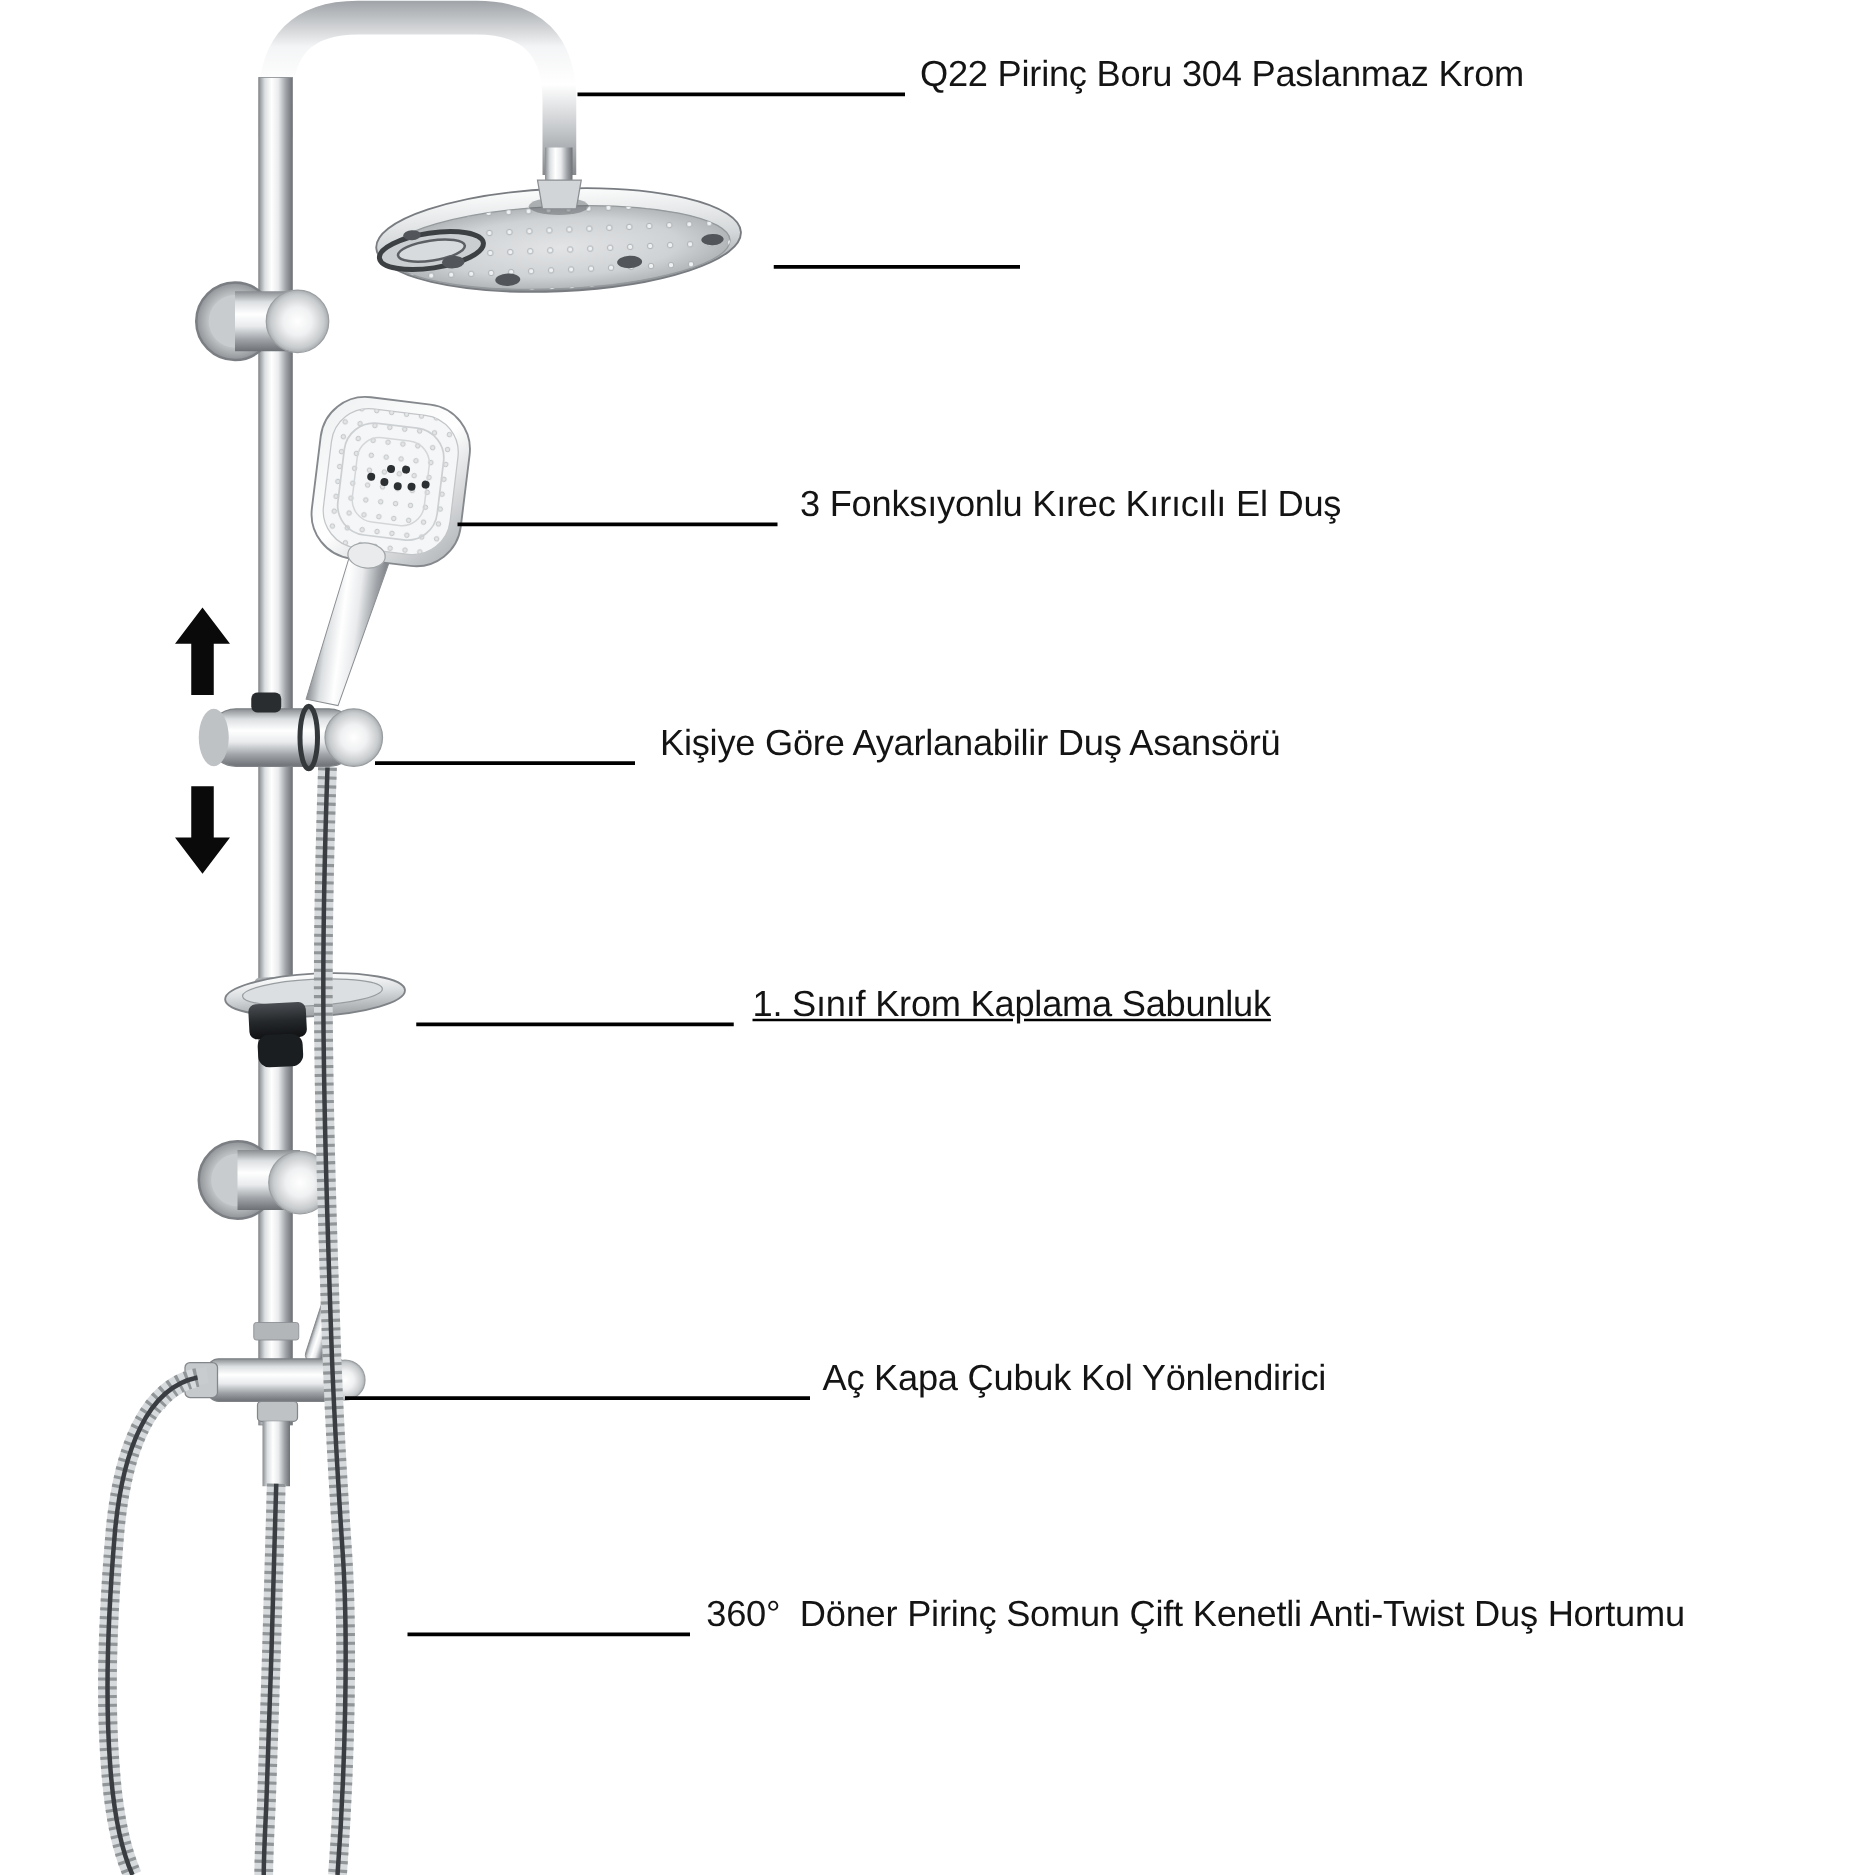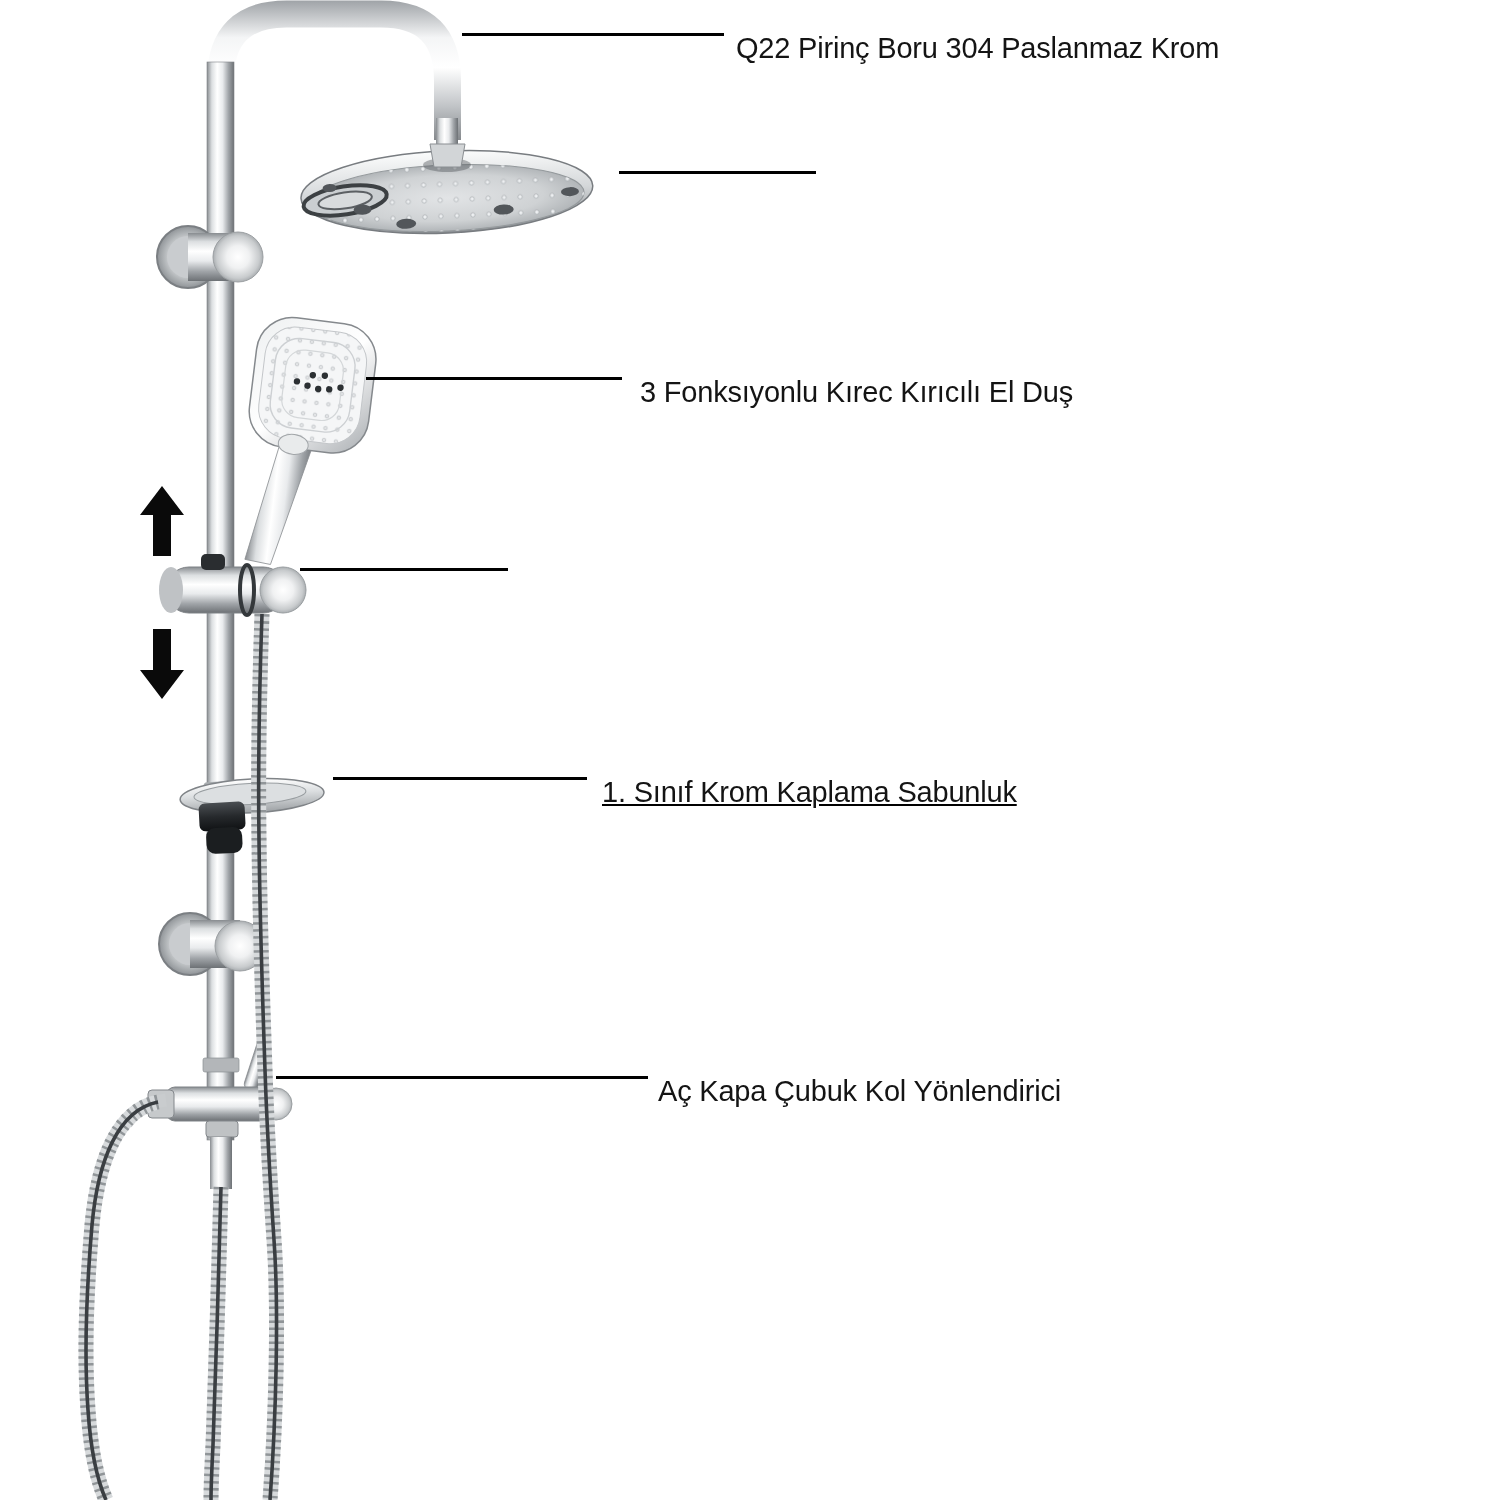--- a/index.html
+++ b/index.html
@@ -3,21 +3,21 @@
 <meta charset="utf-8">
 <style>
   html,body{margin:0;padding:0;}
   body{
     width:1500px;height:1500px;position:relative;background:#ffffff;
     font-family:"Liberation Sans", sans-serif;overflow:hidden;
   }
   .stage{position:absolute;inset:0;}
   svg.illustration{position:absolute;left:0;top:0;}
   .callout{
-    position:absolute;display:flex;align-items:flex-start;height:44px;
+    position:absolute;display:flex;align-items:flex-end;height:44px;
     transform:translateY(-22px);
   }
   .lead{display:block;height:3px;background:#000000;flex:0 0 auto;}
   .lbl{
     display:block;color:#141414;font-size:29px;line-height:1.1;
     letter-spacing:-0.2px;white-space:pre;flex:0 0 auto;
   }
 </style>
 </head>
 <body>
@@ -216,26 +216,31 @@
     <span class="lead" style="width:197px;margin-right:48px;"></span>
   </div>
 
   <div class="callout" style="left:366px;top:399px;">
     <span class="lead" style="width:256px;margin-right:18px;"></span>
     <span class="lbl">3 Fonksıyonlu Kırec Kırıcılı El Duş</span>
   </div>
 
   <div class="callout" style="left:300px;top:590px;">
     <span class="lead" style="width:208px;margin-right:20px;"></span>
+    <span class="lbl">Kişiye Göre Ayarlanabilir Duş Asansörü</span>
   </div>
 
   <div class="callout" style="left:333px;top:799px;text-decoration:underline;">
     <span class="lead" style="width:254px;margin-right:15px;"></span>
     <span class="lbl">1. Sınıf Krom Kaplama Sabunluk</span>
   </div>
 
   <div class="callout" style="left:276px;top:1098px;">
     <span class="lead" style="width:372px;margin-right:10px;"></span>
     <span class="lbl">Aç Kapa Çubuk Kol Yönlendirici</span>
   </div>
 
+  <div class="callout" style="left:326px;top:1287px;">
+    <span class="lead" style="width:226px;margin-right:13px;"></span>
+    <span class="lbl">360°  Döner Pirinç Somun Çift Kenetli Anti-Twist Duş Hortumu</span>
+  </div>
 
 </div>
 
 </body></html>

